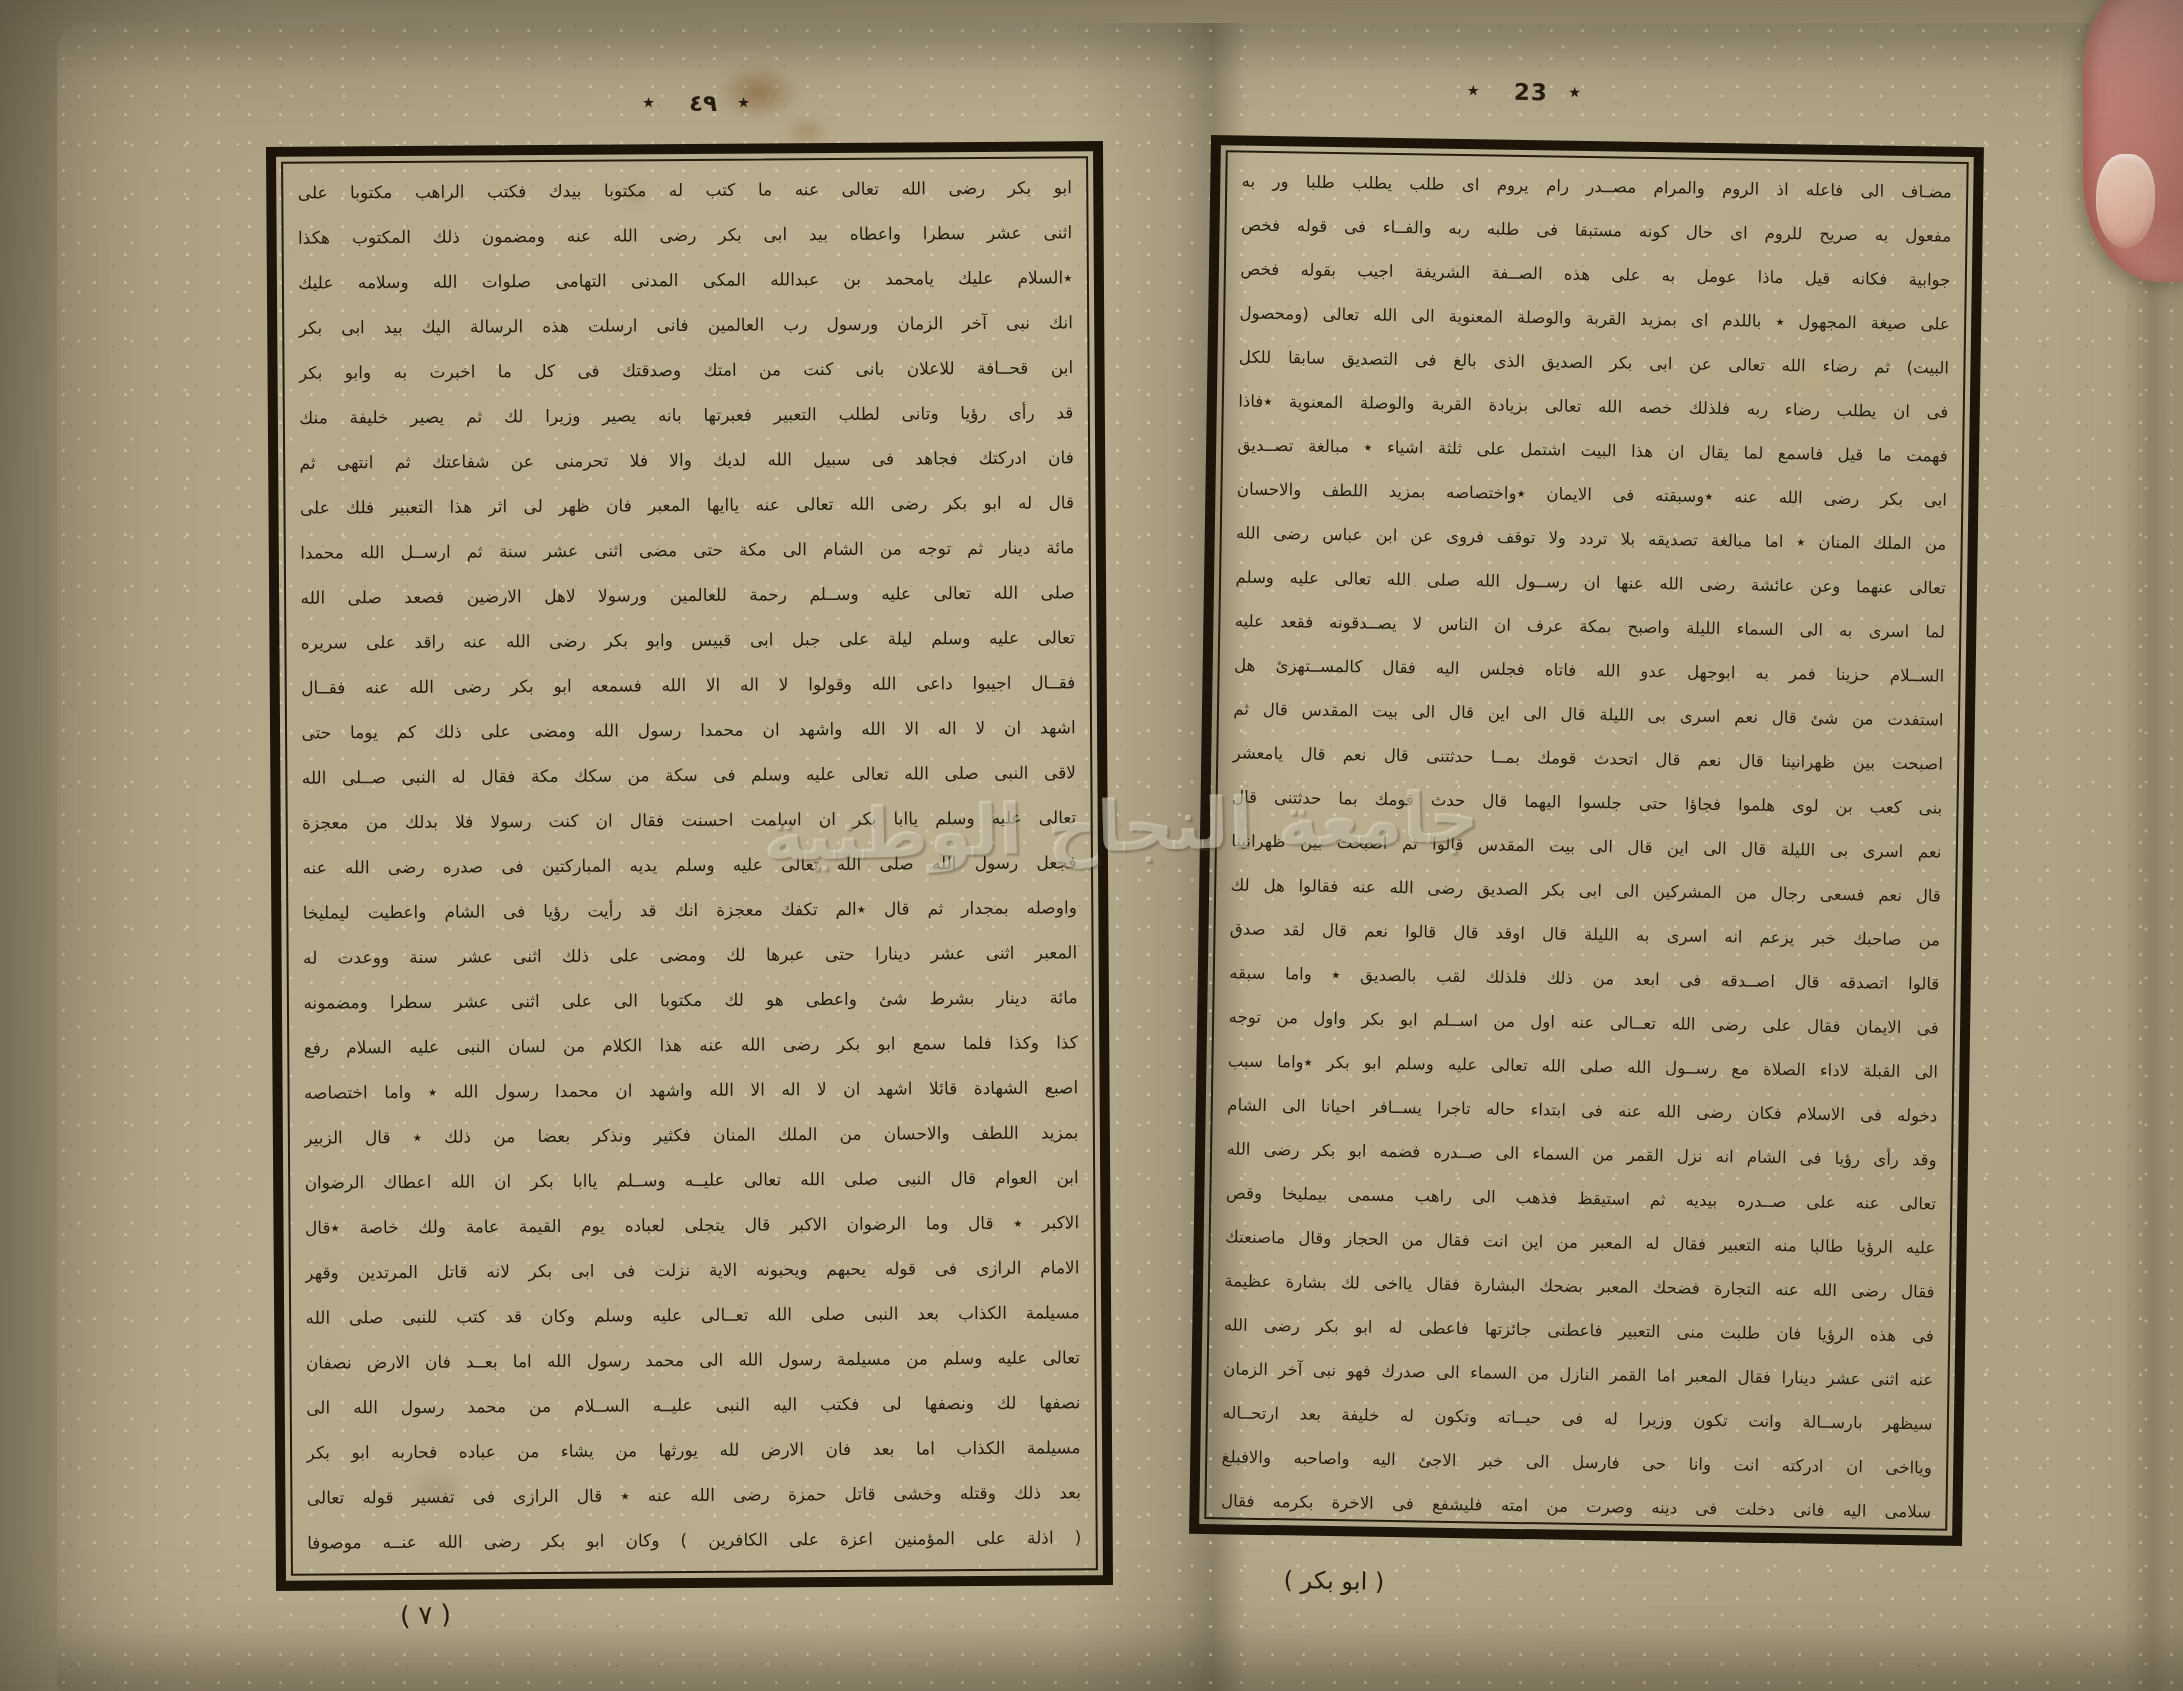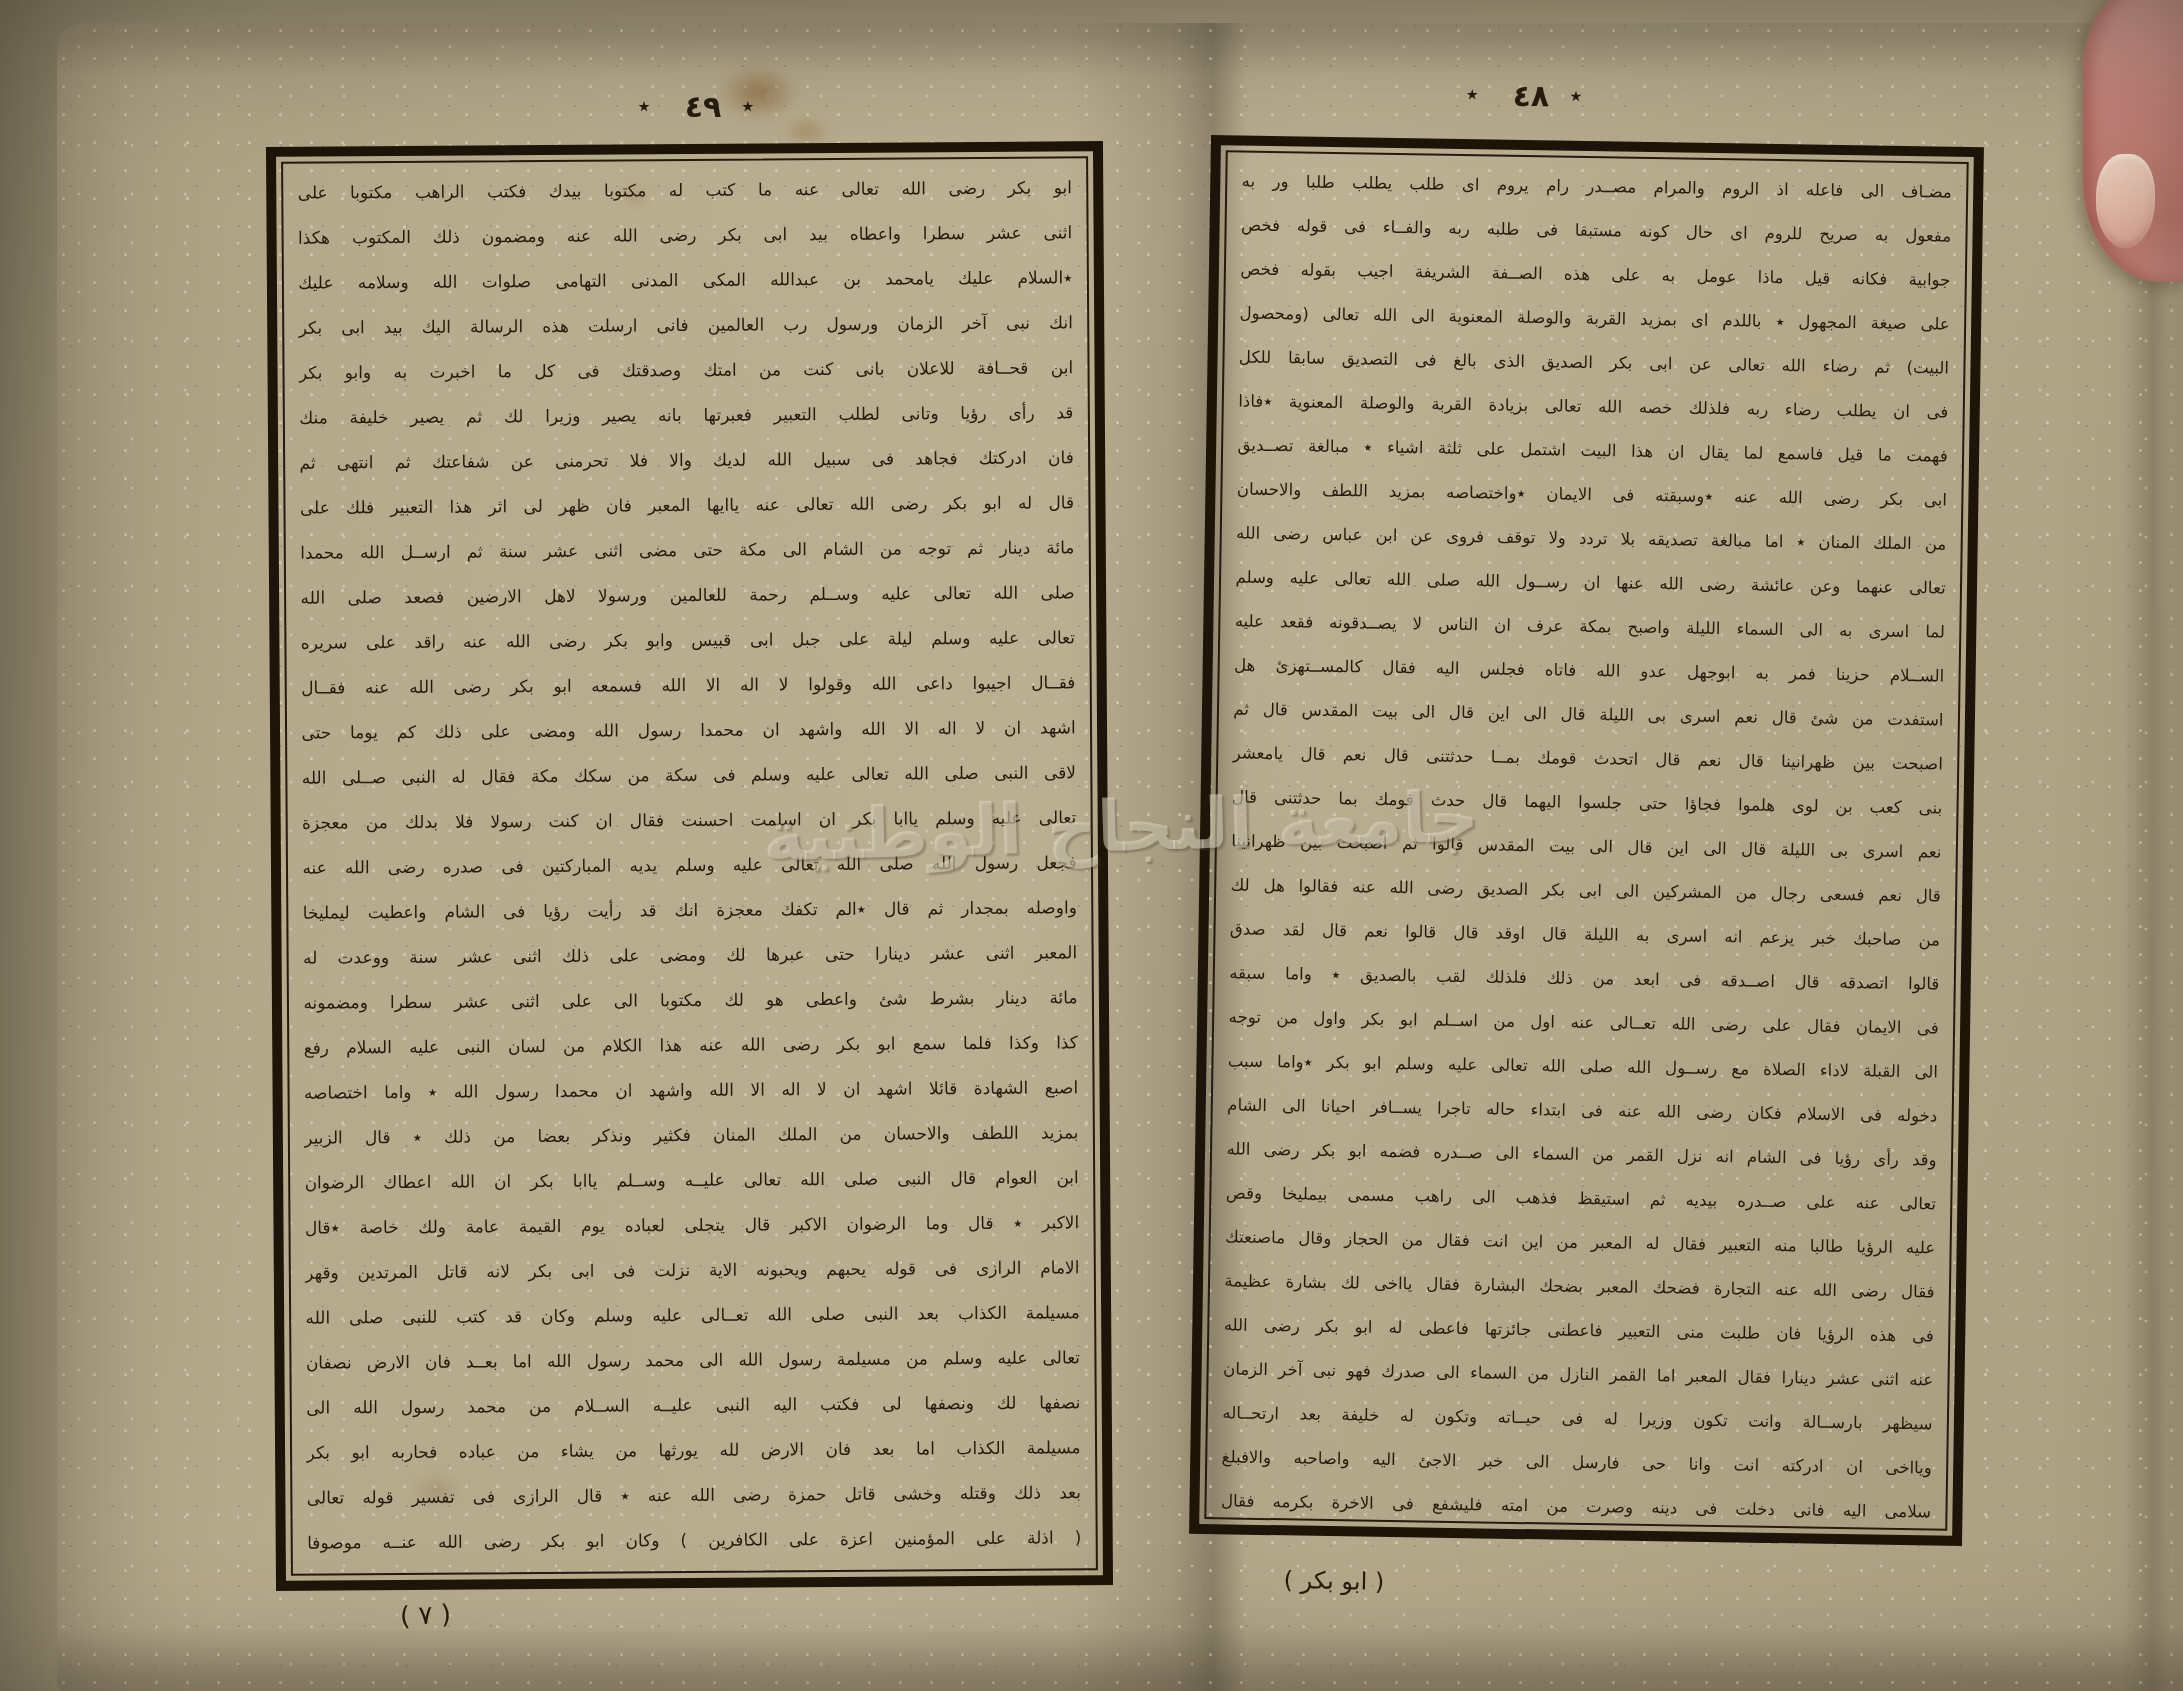--- a/index.html
+++ b/index.html
@@ -22,21 +22,21 @@
     background-size:31px 28px,53px 49px,42px 40px,100% 100%,100% 100%,100% 100%,100% 100%,100% 100%;}
   .stain{position:absolute;border-radius:50%;filter:blur(4.2px);pointer-events:none;}
   .stain.s1{left:717px;top:64px;width:83px;height:57px;background:radial-gradient(ellipse,rgba(128,84,34,.55),rgba(128,84,34,0) 70%);}
   .stain.s2{left:782px;top:116px;width:49px;height:31px;background:radial-gradient(ellipse,rgba(140,96,44,.38),rgba(140,96,44,0) 70%);}
   .stain.s3{left:619px;top:185px;width:32px;height:22.6px;background:radial-gradient(ellipse,rgba(130,92,44,.30),rgba(130,92,44,0) 70%);}
   .stain.s4{left:1793px;top:368px;width:42px;height:27px;background:radial-gradient(ellipse,rgba(196,172,108,.40),rgba(196,172,108,0) 70%);}
   .stain.s5{left:410px;top:1472px;width:53px;height:36px;background:radial-gradient(ellipse,rgba(110,86,50,.25),rgba(110,86,50,0) 70%);}
 
   .pagehead{position:absolute;display:flex;align-items:center;justify-content:center;gap:20px;
     width:178px;color:#241b0e;font-weight:bold;}
-  .pagehead .pnum{font-size:30px;letter-spacing:1.2px;margin-left:14px;}
+  .pagehead .pnum{font-size:23px;letter-spacing:1.2px;margin-left:14px;}
   .pagehead .orn{font-size:24px;transform:translateY(-1.2px);}
   .pagehead.left{left:607px;top:89px;}
   .pagehead.right{left:1435px;top:78px;transform:rotate(1deg);}
 
   .frame{position:absolute;border:10px solid #1d1509;box-sizing:border-box;
     background:linear-gradient(135deg,rgba(255,246,220,.06),rgba(120,104,78,.06));}
   .frame::before{content:"";position:absolute;inset:5.3px;border:2.4px solid #241b0e;pointer-events:none;}
   .frame.fleft{left:271px;top:144px;width:837px;height:1444px;transform:rotate(-0.4deg);}
   .frame.fright{left:1200px;top:141px;width:773px;height:1399px;transform:rotate(0.9deg);}
 
@@ -71,21 +71,21 @@
   <div class="paper"></div>
 
   <div class="stain s1"></div>
   <div class="stain s2"></div>
   <div class="stain s3"></div>
   <div class="stain s4"></div>
   <div class="stain s5"></div>
 
   <div class="pagehead right">
     <span class="orn">٭</span>
-    <span class="pnum">٤٨</span>
+    <span class="pnum">23</span>
     <span class="orn">٭</span>
   </div>
   <div class="frame fright">
     <div class="lines">
         <div class="tline">مضـاف الى فاعله اذ الروم والمرام مصــدر رام يروم اى طلب يطلب طلبا ور به</div>
         <div class="tline">مفعول به صريح للروم اى حال كونه مستبقا فى طلبه ربه والفــاء فى قوله فخص</div>
         <div class="tline">جوابية فكانه قيل ماذا عومل به على هذه الصــفة الشريفة اجيب بقوله فخص</div>
         <div class="tline">على صيغة المجهول ٭ باللدم اى بمزيد القربة والوصلة المعنوية الى الله تعالى (ومحصول</div>
         <div class="tline">البيت) ثم رضاء الله تعالى عن ابى بكر الصديق الذى بالغ فى التصديق سابقا للكل</div>
         <div class="tline">فى ان يطلب رضاء ربه فلذلك خصه الله تعالى بزيادة القربة والوصلة المعنوية ٭فاذا</div>

